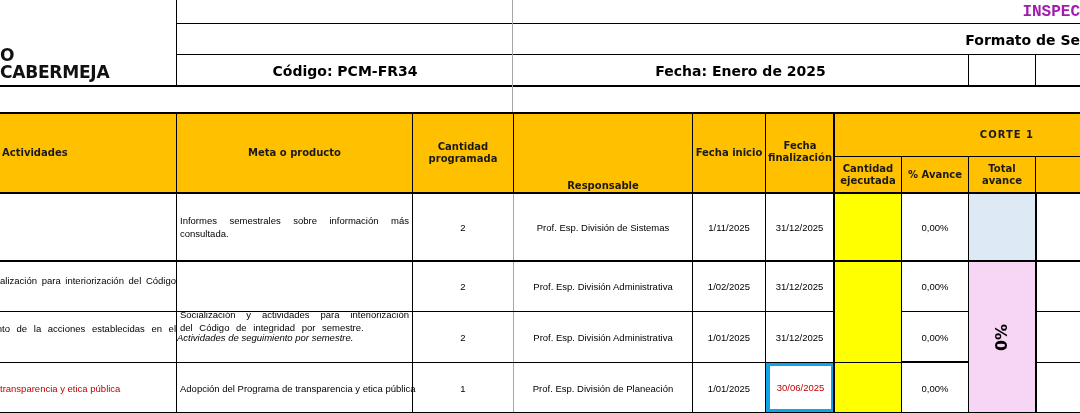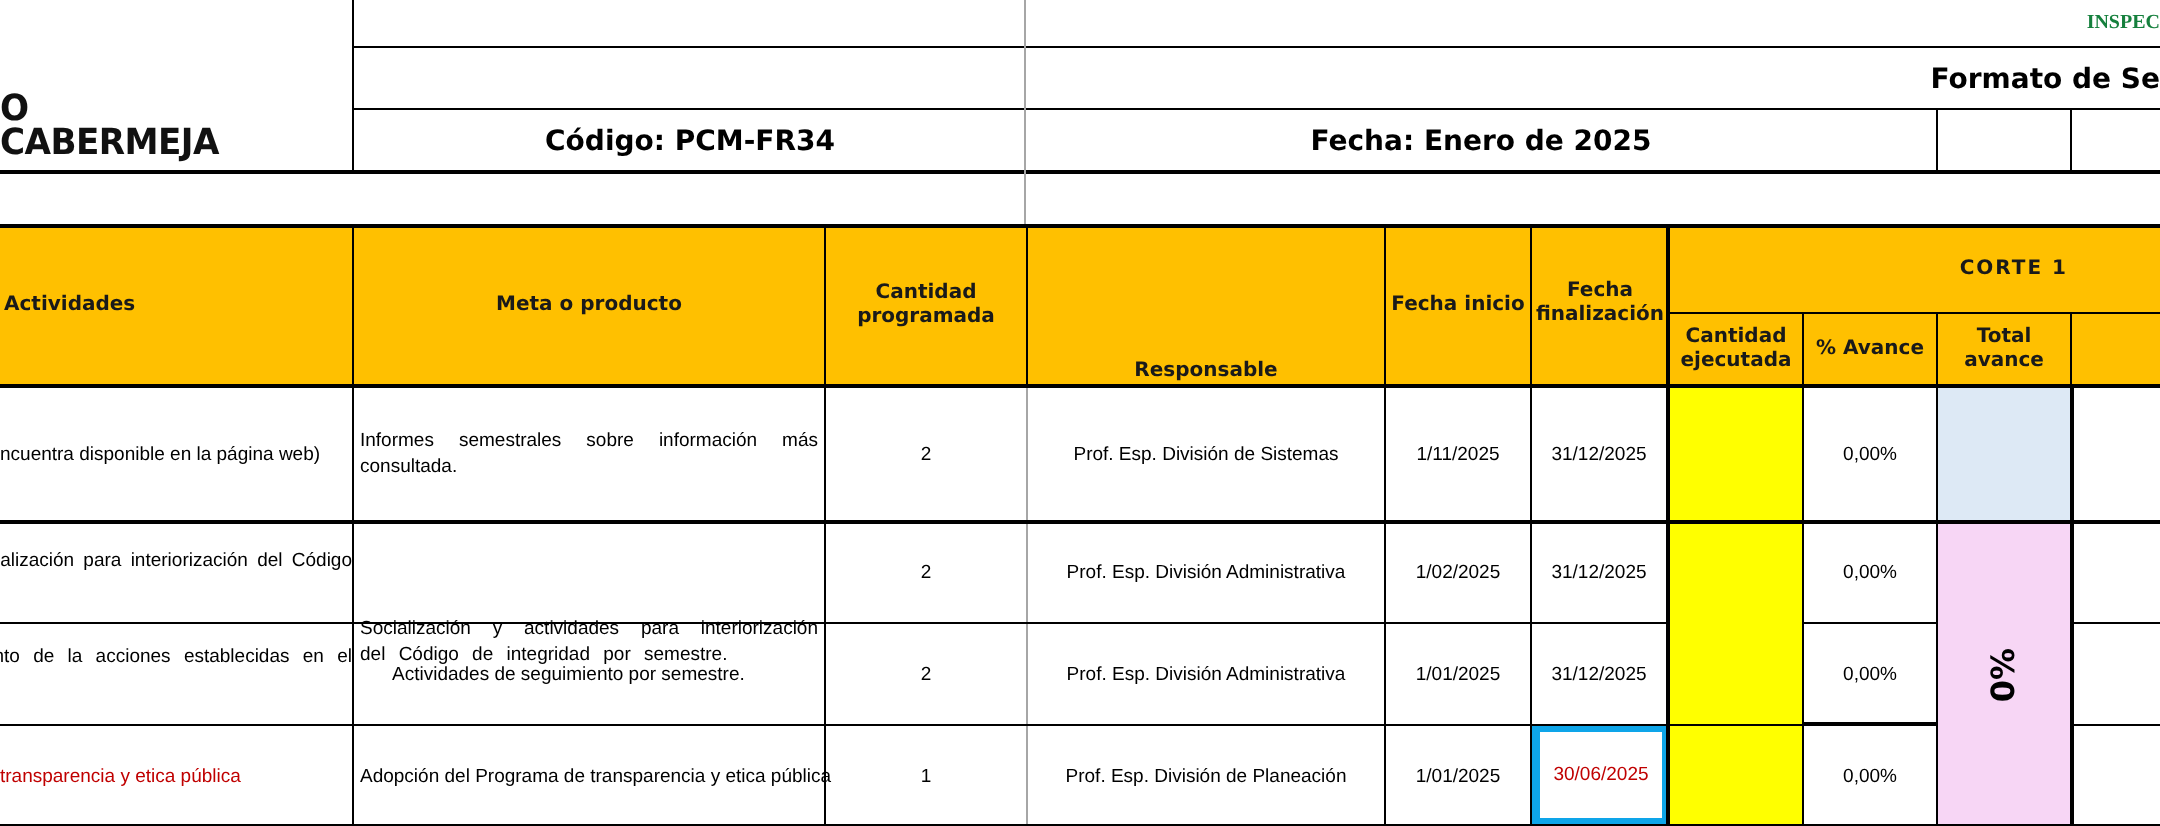--- a/index.html
+++ b/index.html
@@ -3,21 +3,21 @@
 <meta charset="utf-8">
 <style>
   html, body { margin: 0; padding: 0; background: #ffffff; }
   body { width: 1080px; height: 413px; overflow: hidden; position: relative; font-family: "Liberation Sans", sans-serif; }
   .abs { position: absolute; box-sizing: border-box; }
   .hline { position: absolute; background: #000; }
   .vline { position: absolute; background: #000; }
   .gvline { position: absolute; background: #a6a6a6; }
   .cell { position: absolute; box-sizing: border-box; display: flex; align-items: center; justify-content: center; text-align: center; font-size: 9.5px; color: #000; }
   .hdr { font-family: "DejaVu Sans", sans-serif; font-weight: bold; font-size: 10px; color: #1a1a1a; line-height: 12px; }
-  .title-text { font-family: Liberation Serif, serif; font-weight: bold; font-size: 10px; color: #15803d; }
+  .title-text { font-family: Liberation Mono, monospace; font-weight: bold; font-size: 16px; color: #a21caf; }
   .meta-text { font-family: "DejaVu Sans", sans-serif; font-weight: bold; font-size: 14px; color: #000; }
   .body-text { font-family: "Liberation Sans", sans-serif; font-size: 9.5px; line-height: 13px; color: #000; }
   .justify { text-align: justify; text-align-last: left; justify-content: flex-start; align-items: center; padding: 0 3px; }
   .red { color: #c00000; }
   .logo { position: absolute; left: 0; top: 46px; font-family: "DejaVu Sans", sans-serif; font-weight: 900; font-size: 18px; line-height: 17px; letter-spacing: -0.3px; color: #111; transform: scaleX(0.95); transform-origin: left top; }
   .rot { transform: rotate(-90deg); font-family: "DejaVu Sans", sans-serif; font-weight: bold; font-size: 16px; color: #000; }
 </style>
 </head>
 <body>
 
@@ -98,21 +98,20 @@
 <div class="abs" style="left:835px; top:194px; width:66px; height:66px; background:#ffff00;"></div>
 <div class="abs" style="left:835px; top:262px; width:66px; height:100px; background:#ffff00;"></div>
 <div class="abs" style="left:835px; top:363px; width:66px; height:50px; background:#ffff00;"></div>
 <div class="abs" style="left:969px; top:194px; width:66px; height:66px; background:#dde9f5;"></div>
 <div class="cell" style="left:969px; top:262px; width:66px; height:151px; background:#f7d6f5;">
   <span class="rot">0%</span>
 </div>
 
 <div class="cell body-text" style="left:0; top:194px; width:176px; height:66px; justify-content:flex-end; text-align:left;">
   <div style="width:176px; white-space:nowrap; overflow:hidden; direction:rtl; text-align:left;">
-    <div style="direction:ltr;">ncuentra disponible en la página web)</div>
   </div>
 </div>
 <div class="cell body-text justify" style="left:177px; top:194px; width:235px; height:66px;">
   <span style="text-align:justify; word-spacing:6px;">Informes semestrales sobre información más consultada.</span>
 </div>
 <div class="cell body-text" style="left:413px; top:194px; width:100px; height:66px;">
     <span>2</span>
   </div>
 <div class="cell body-text" style="left:514px; top:194px; width:178px; height:66px;">
     <span>Prof. Esp. División de Sistemas</span>
@@ -147,21 +146,21 @@
     <span>31/12/2025</span>
   </div>
 <div class="cell body-text" style="left:902px; top:262px; width:66px; height:49px;">
     <span>0,00%</span>
   </div>
 <div class="abs" style="left:1036px; top:262px; width:44px; height:49px;"></div>
 
 <div class="cell body-text" style="left:0; top:312px; width:176px; height:50px; justify-content:flex-end; align-items:flex-start; padding-top:10px; white-space:nowrap; overflow:hidden;">
   <span style="word-spacing:4px;">nto de la acciones establecidas en el</span>
 </div>
-<div class="cell body-text" style="left:193px; top:312px; width:235px; height:50px; justify-content:flex-start; padding-left:3px;">
+<div class="cell body-text" style="left:174px; top:312px; width:235px; height:50px; justify-content:flex-start; padding-left:3px;font-style:italic;">
   <span>Actividades de seguimiento por semestre.</span>
 </div>
 <div class="cell body-text" style="left:413px; top:312px; width:100px; height:50px;">
     <span>2</span>
   </div>
 <div class="cell body-text" style="left:514px; top:312px; width:178px; height:50px;">
     <span>Prof. Esp. División Administrativa</span>
   </div>
 <div class="cell body-text" style="left:693px; top:312px; width:72px; height:50px;">
     <span>1/01/2025</span>

